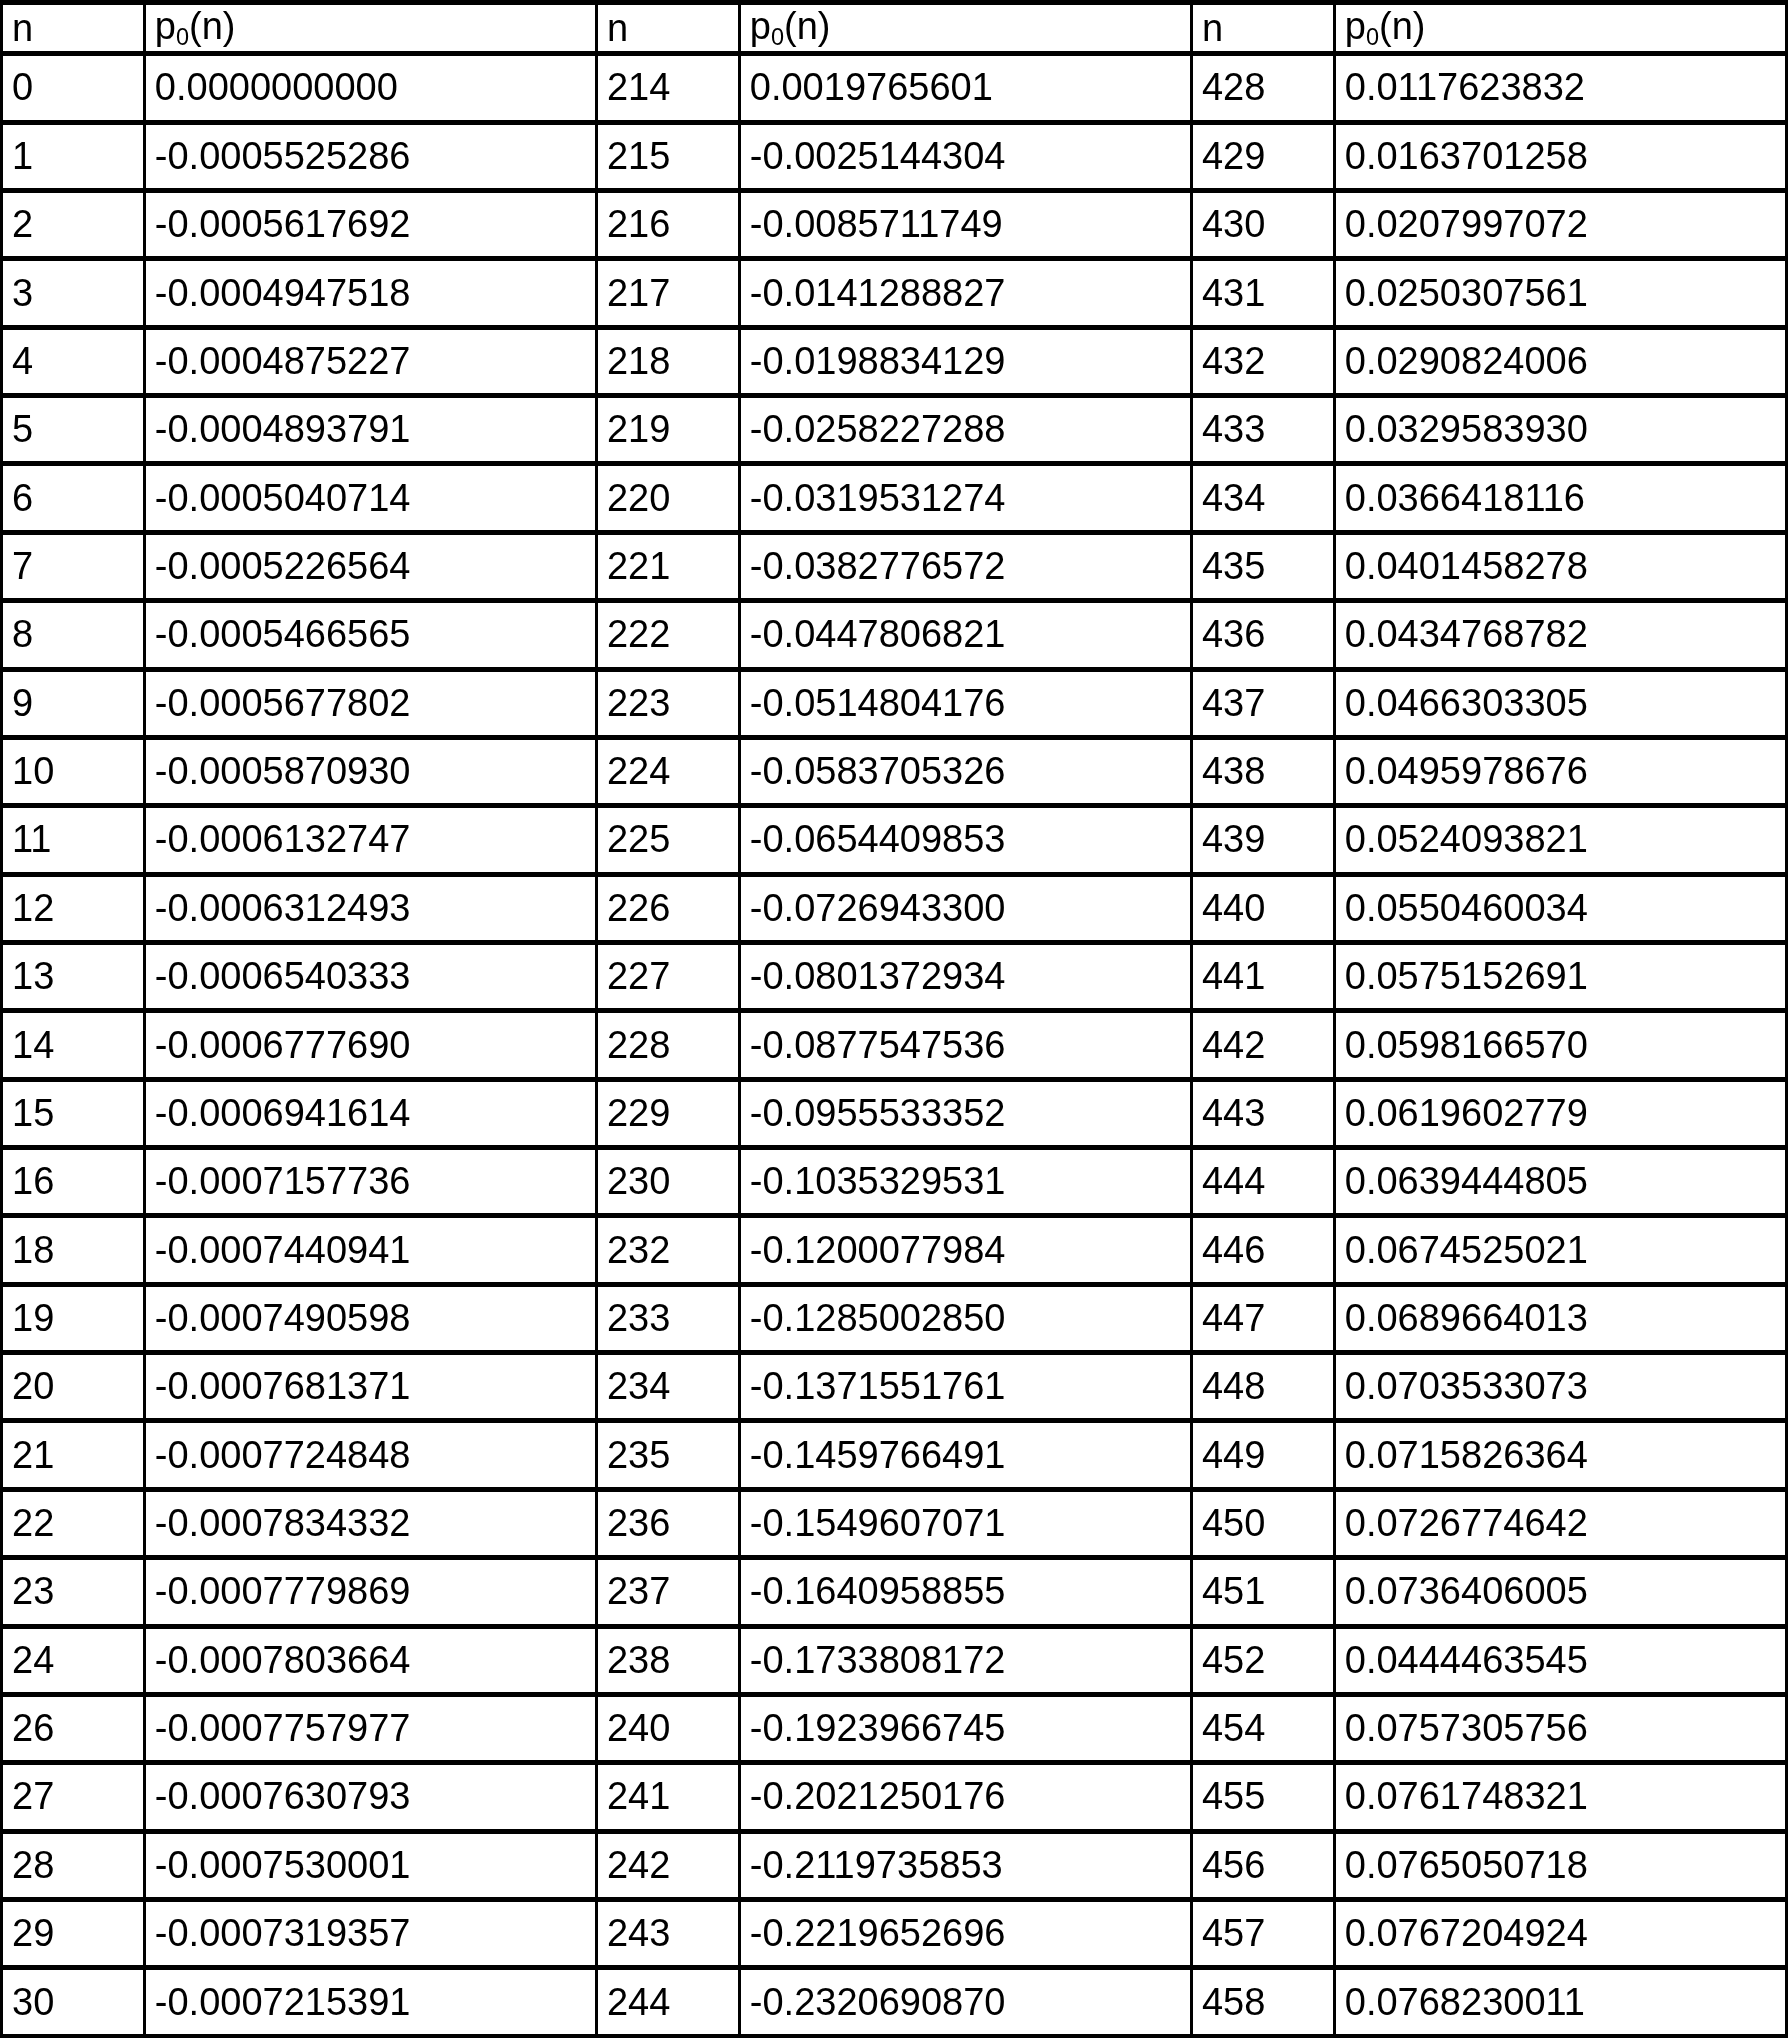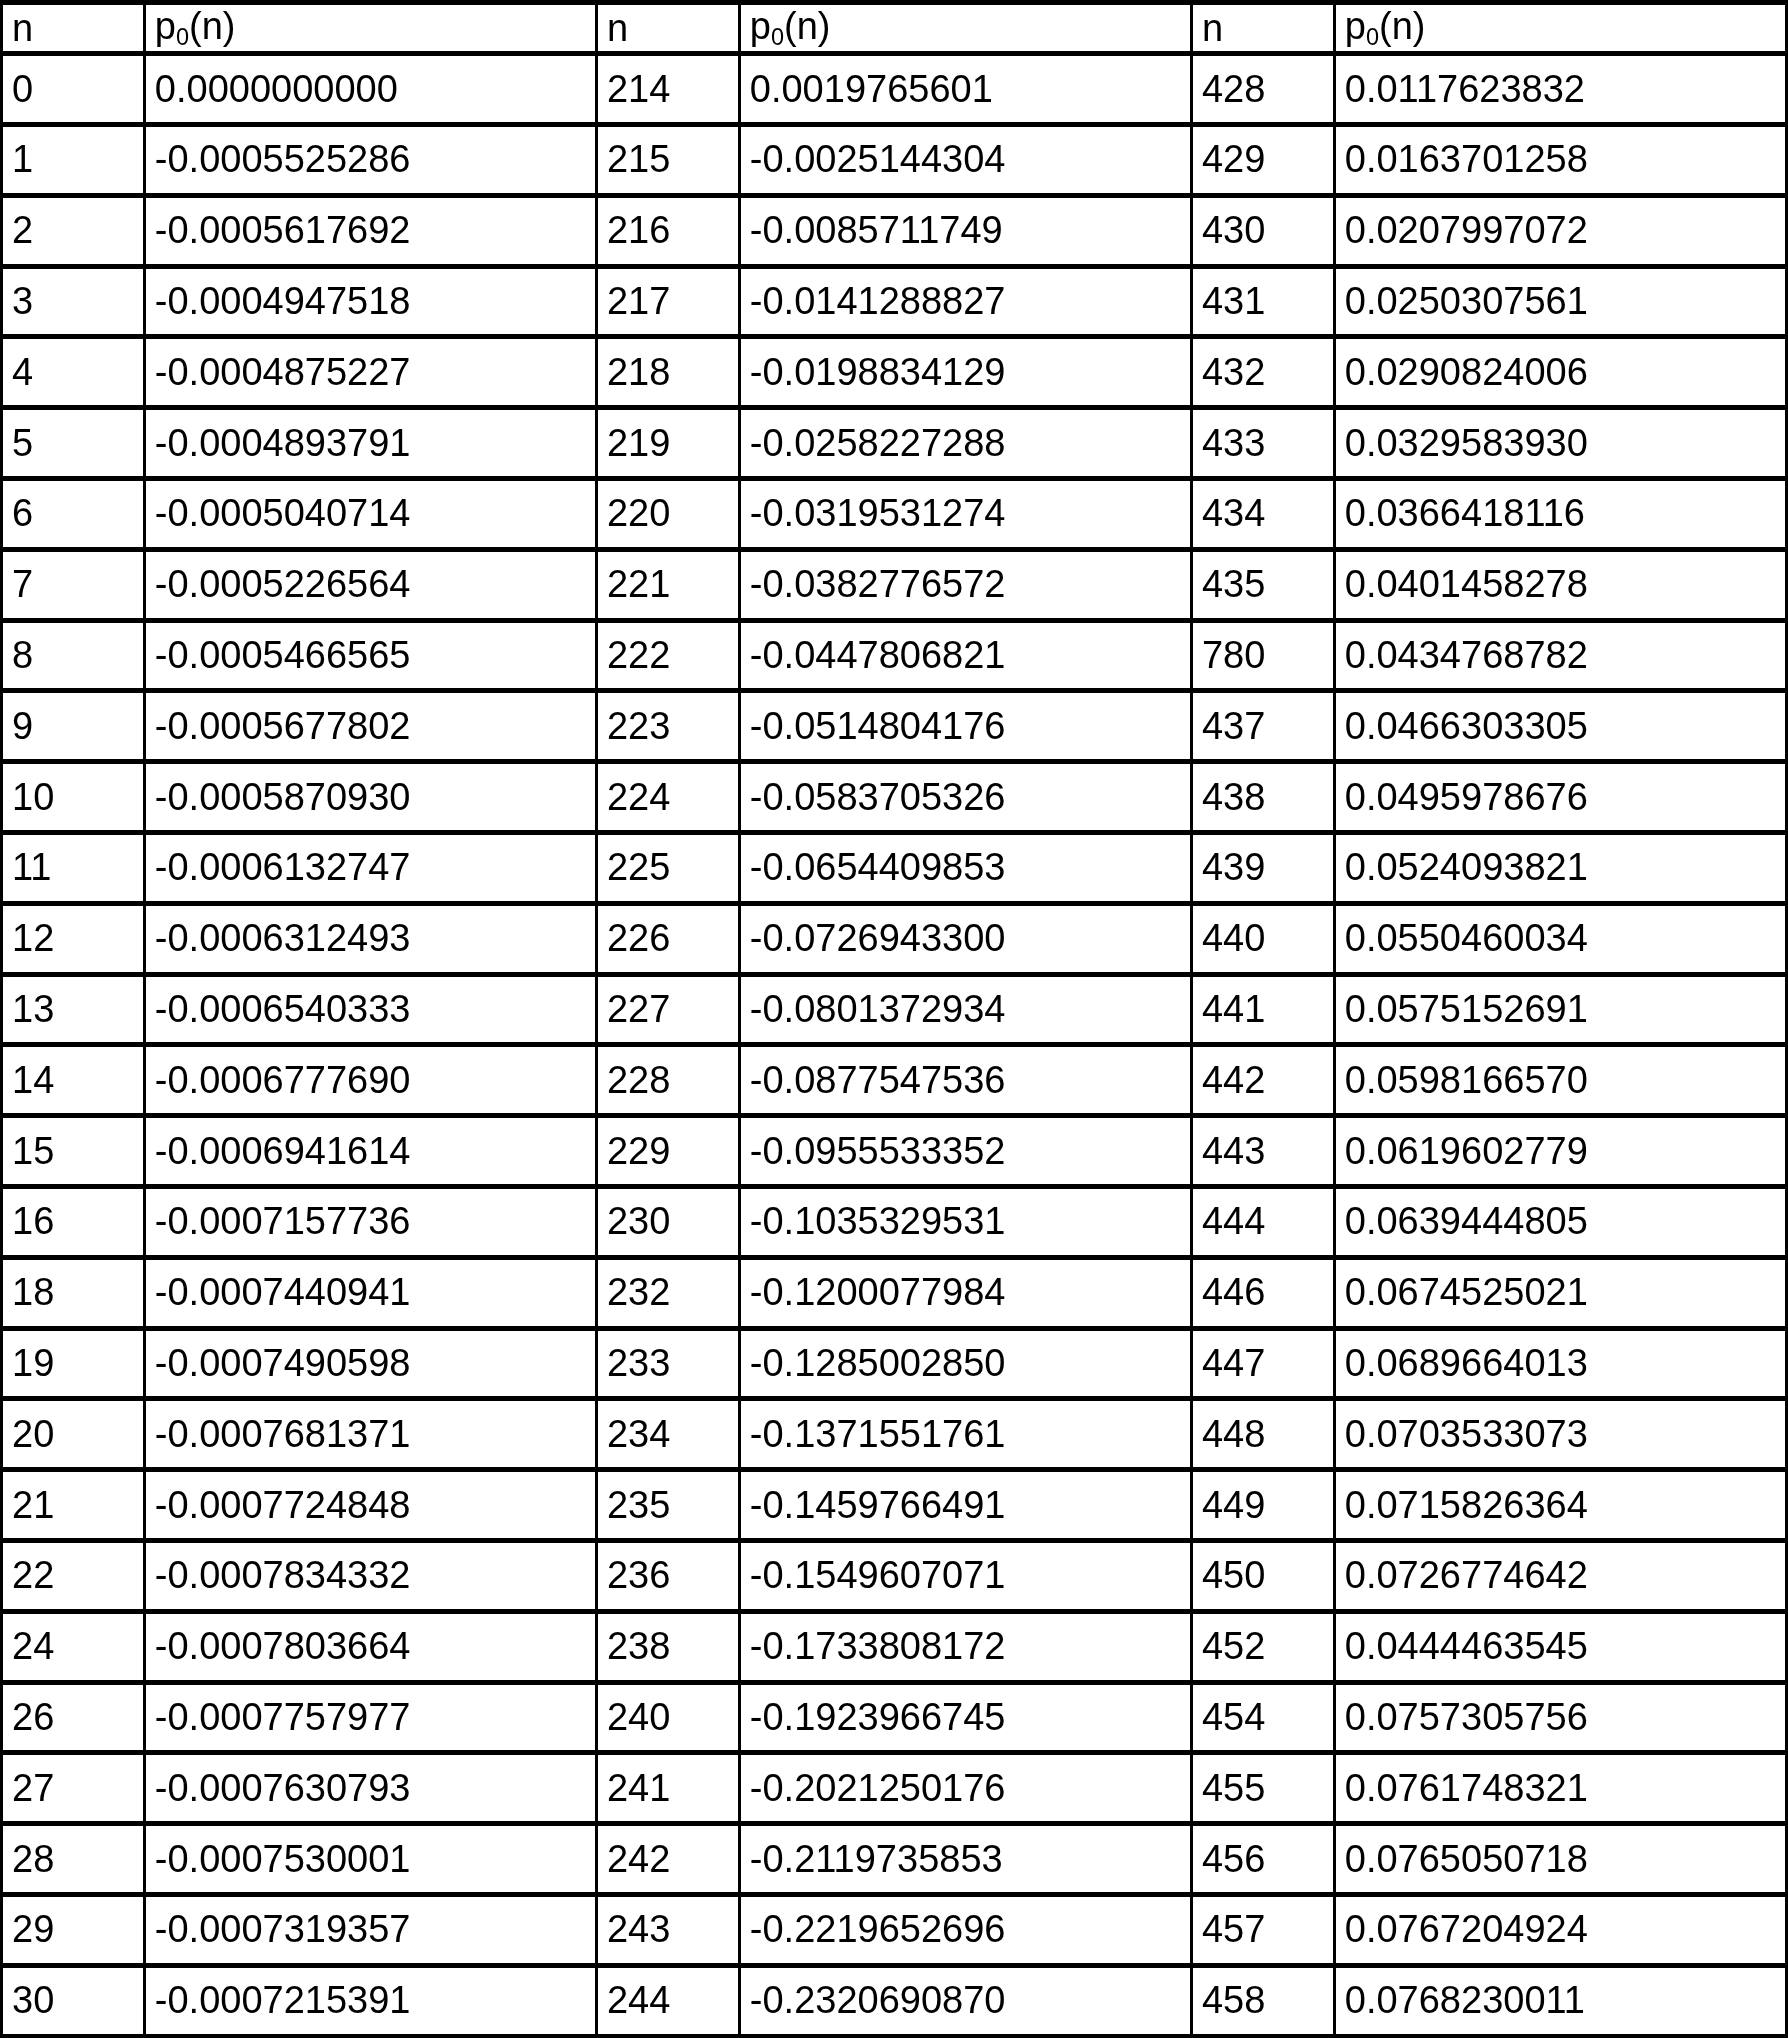--- a/index.html
+++ b/index.html
@@ -126,21 +126,21 @@
         <td>221</td>
         <td>-0.0382776572</td>
         <td>435</td>
         <td>0.0401458278</td>
       </tr>
       <tr>
         <td>8</td>
         <td>-0.0005466565</td>
         <td>222</td>
         <td>-0.0447806821</td>
-        <td>780</td>
+        <td>436</td>
         <td>0.0434768782</td>
       </tr>
       <tr>
         <td>9</td>
         <td>-0.0005677802</td>
         <td>223</td>
         <td>-0.0514804176</td>
         <td>437</td>
         <td>0.0466303305</td>
       </tr>
@@ -234,20 +234,28 @@
       </tr>
       <tr>
         <td>22</td>
         <td>-0.0007834332</td>
         <td>236</td>
         <td>-0.1549607071</td>
         <td>450</td>
         <td>0.0726774642</td>
       </tr>
       <tr>
+        <td>23</td>
+        <td>-0.0007779869</td>
+        <td>237</td>
+        <td>-0.1640958855</td>
+        <td>451</td>
+        <td>0.0736406005</td>
+      </tr>
+      <tr>
         <td>24</td>
         <td>-0.0007803664</td>
         <td>238</td>
         <td>-0.1733808172</td>
         <td>452</td>
         <td>0.0444463545</td>
       </tr>
       <tr>
         <td>26</td>
         <td>-0.0007757977</td>

